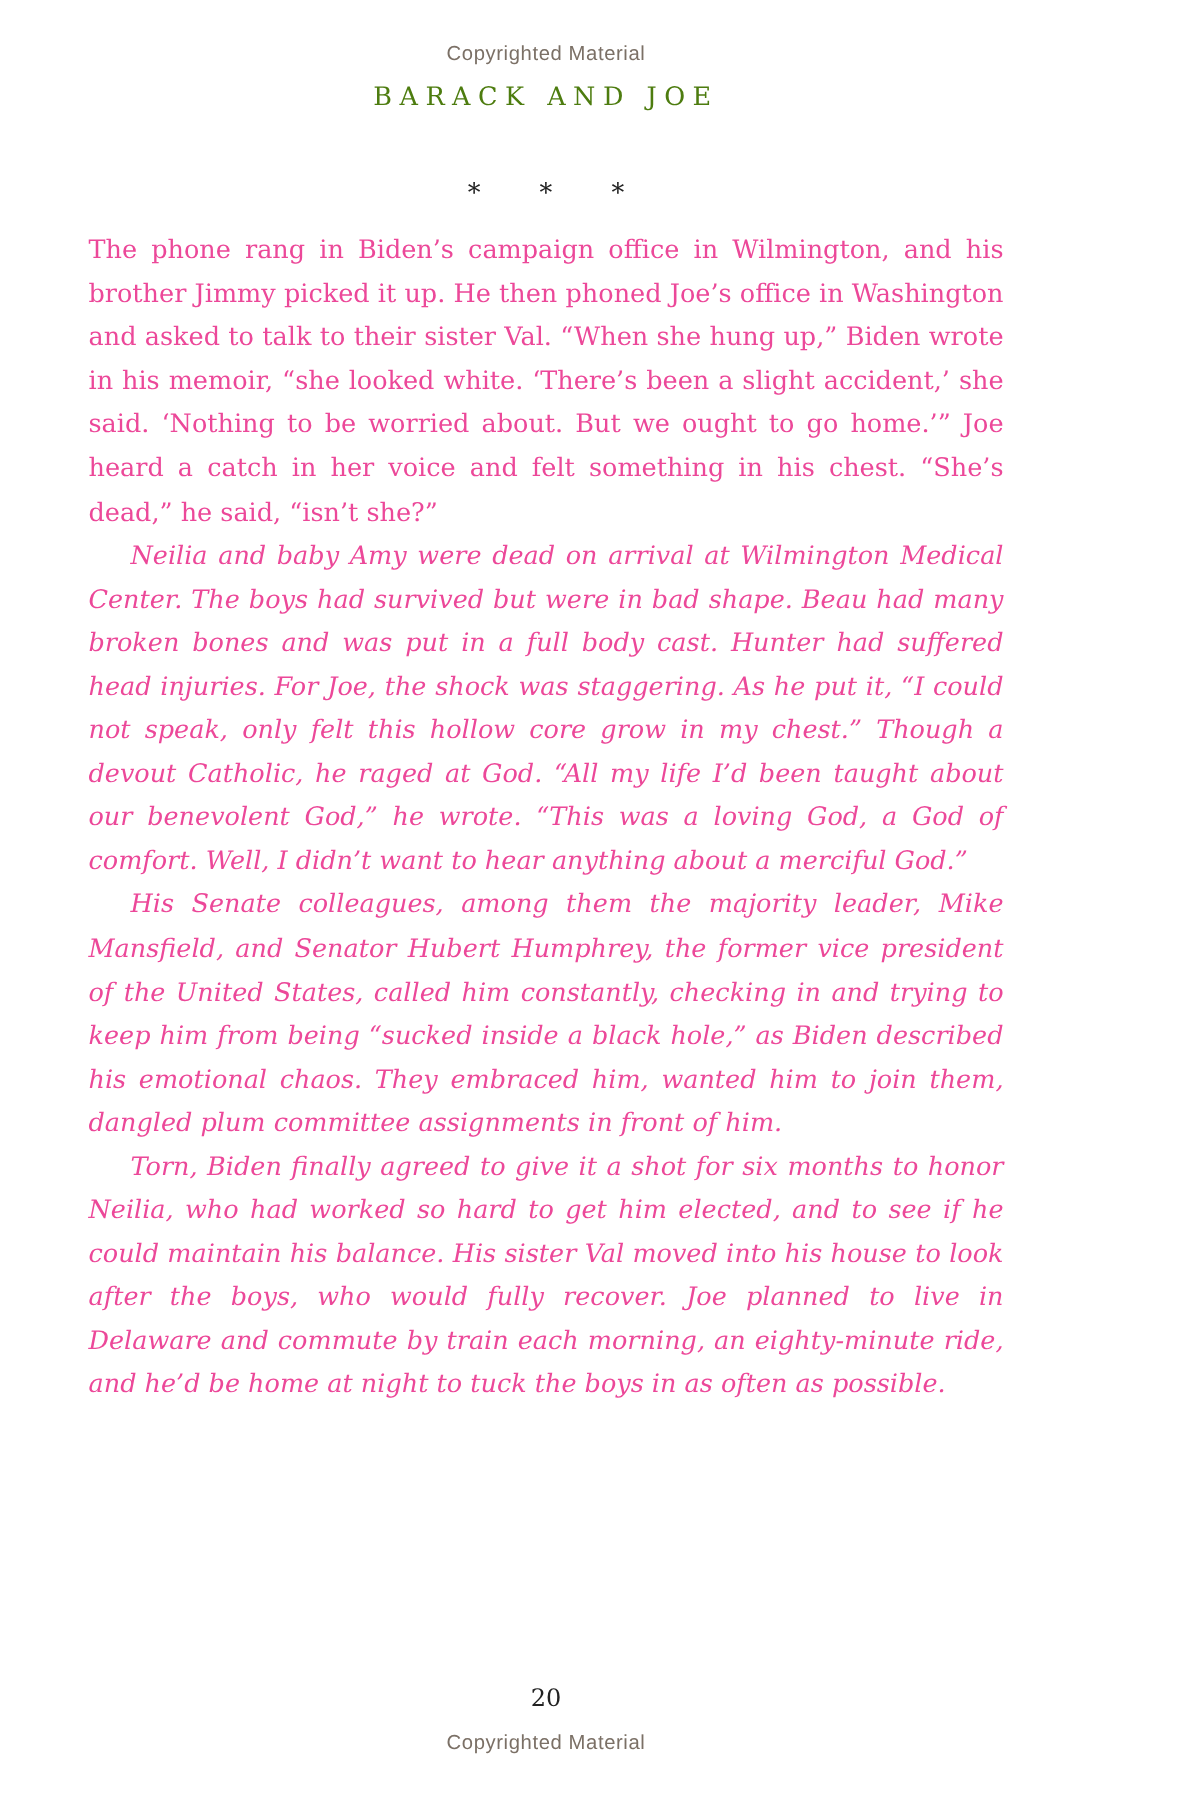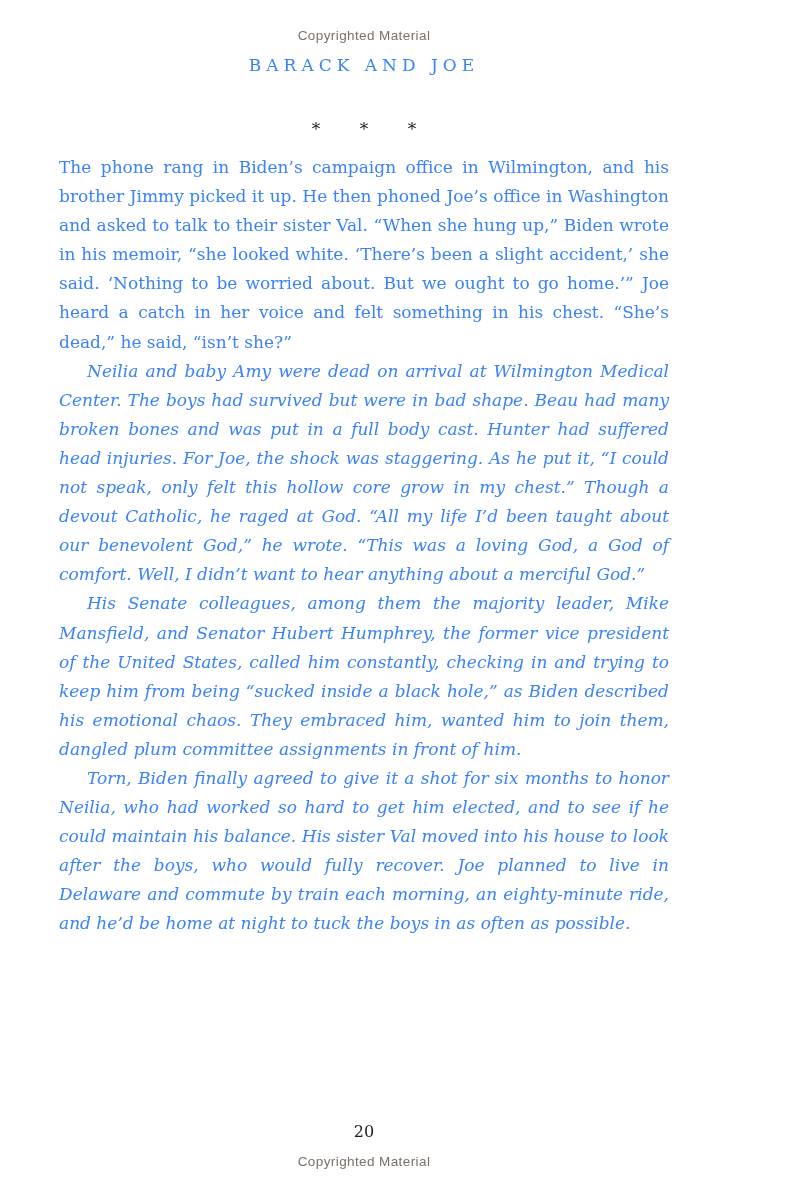--- a/index.html
+++ b/index.html
@@ -24,37 +24,37 @@
     letter-spacing: 0.4px;
   }
   .copyright-top {
     padding-top: 28px;
   }
   .running-head {
     margin-top: 12px;
     text-align: center;
     font-size: 17px;
     letter-spacing: 5px;
-    color: #3b82f6;
+    color: #4d7c0f;
     font-family: "DejaVu Serif", "Liberation Serif", serif;
   }
   .section-break {
     margin-top: 44px;
     text-align: center;
     font-size: 17px;
     color: #222;
     word-spacing: 34px;
   }
   .body-text {
     width: 610px;
     margin: 14px auto 0 auto;
     font-size: 17px;
     line-height: 29.1px;
     text-align: justify;
-    color: #3b82f6;
+    color: #ec4899;
   }
   .body-text p {
     margin: 0;
     padding: 0;
   }
   .body-text p.indent {
     text-indent: 28px;
     font-style: italic;
   }
   .page-number {

